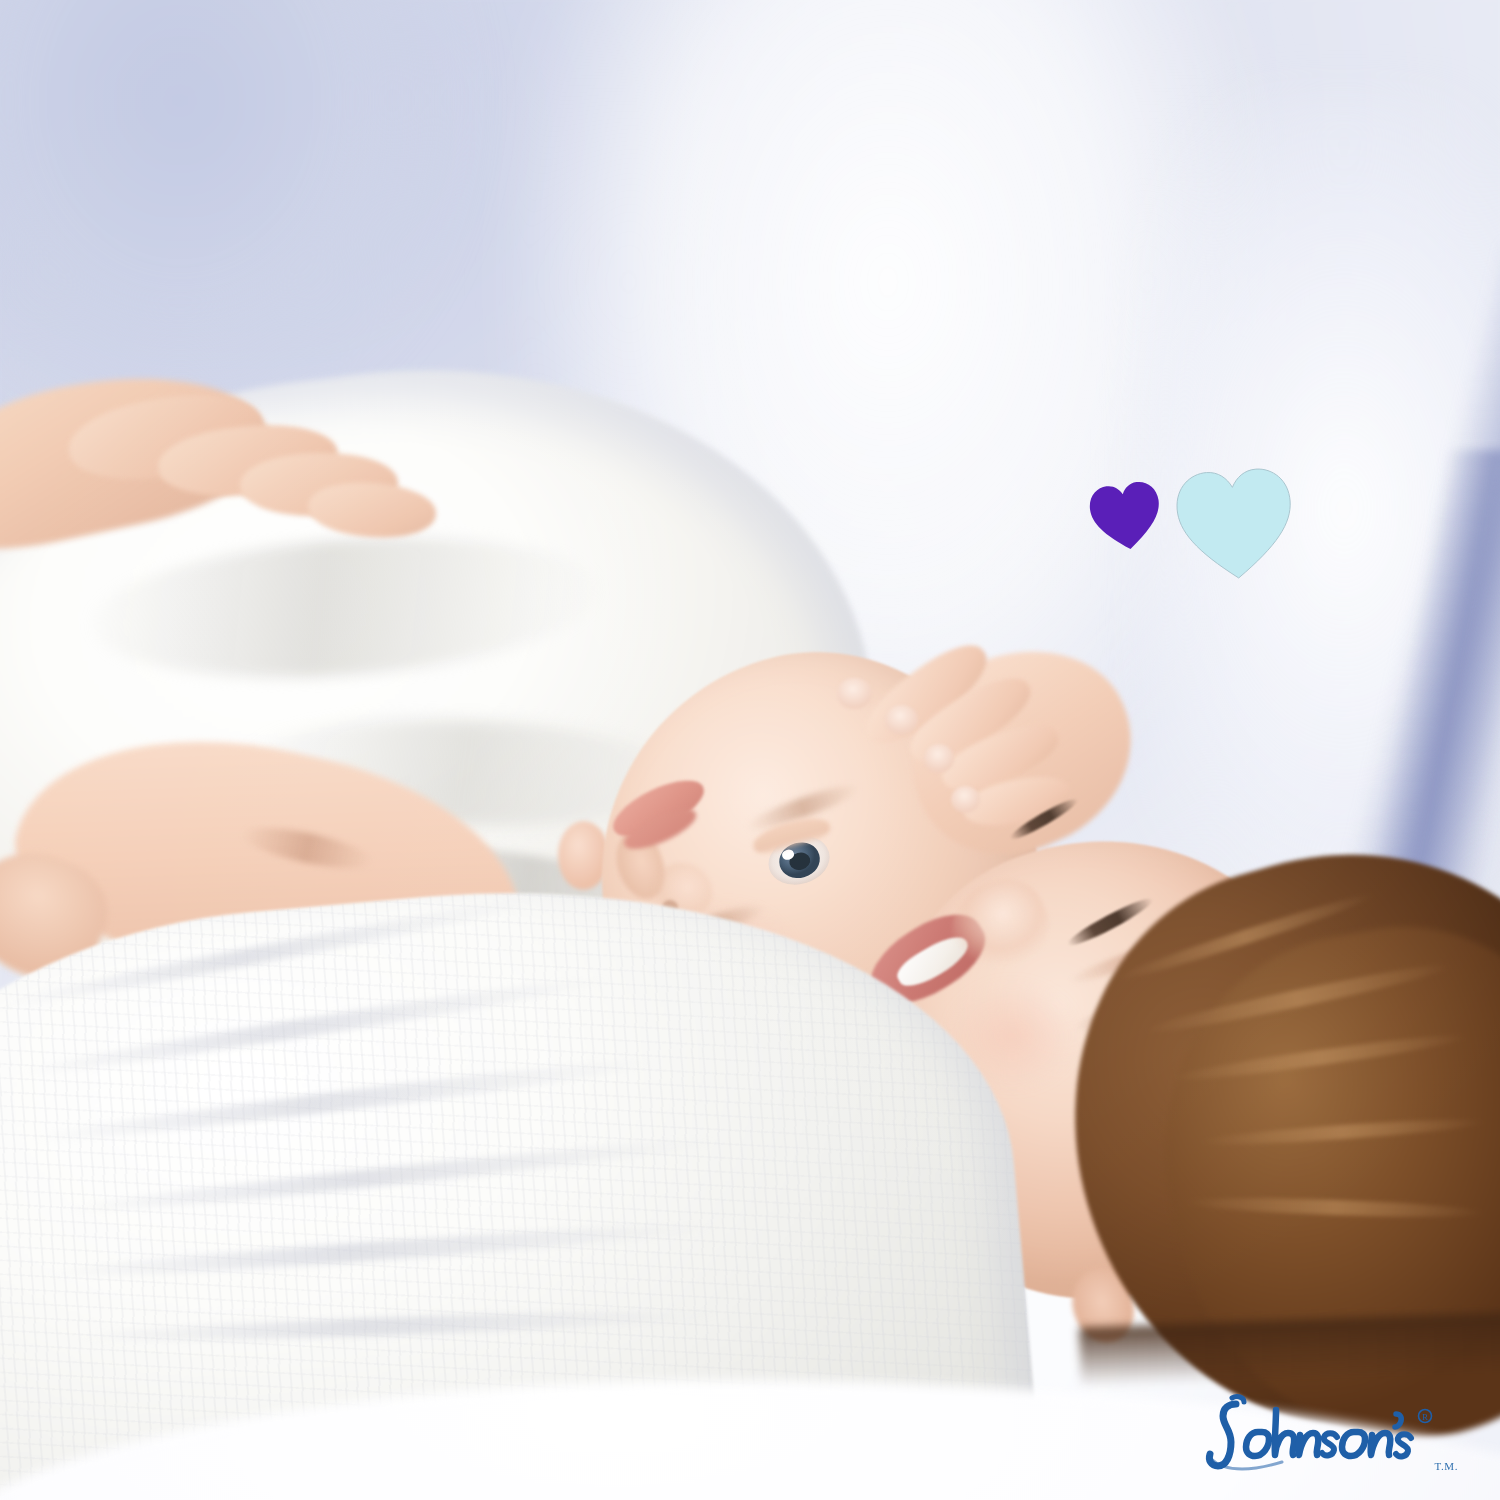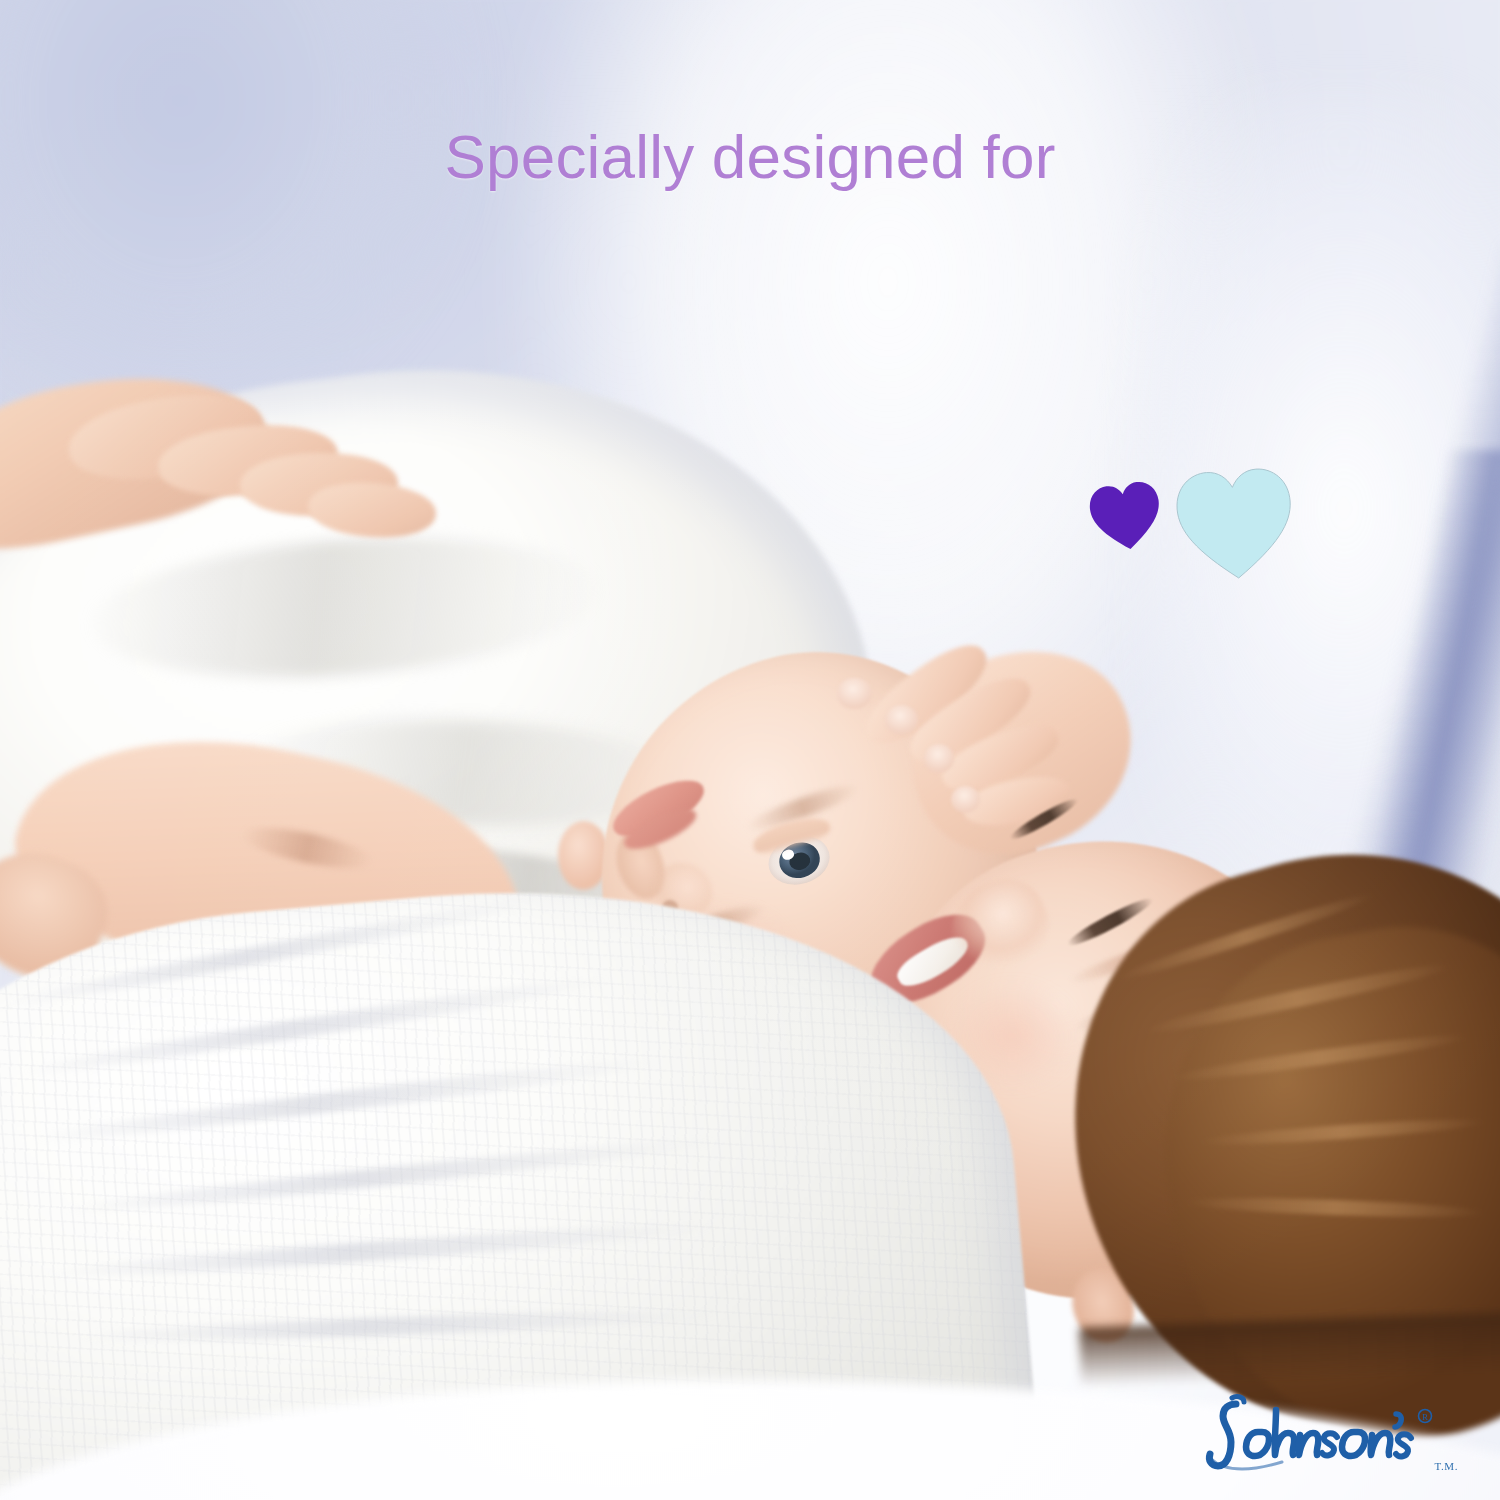--- a/index.html
+++ b/index.html
@@ -515,21 +515,20 @@
     <div class="cable cb1"></div>
     <div class="cable cb2"></div>
     <div class="cable cb3"></div>
     <div class="cable cb4"></div>
 
     <div class="sheet-front"></div>
     <div class="photo-haze"></div>
   </div>
 
   <div class="headline">
-    <span class="hl-top">Specially designed for</span>
   </div>
 
   <div class="hearts">
 
     <div class="heart heart-purple">
       <svg viewBox="0 0 100 96" aria-hidden="true">
         <path d="M50 93 C 16 68, 2 50, 2 31 C 2 13, 15 2, 29 2 C 39 2, 46 8, 50 16 C 54 8, 61 2, 71 2 C 85 2, 98 13, 98 31 C 98 50, 84 68, 50 93 Z" fill="#5a1fb8"></path>
       </svg>
     </div>
 

